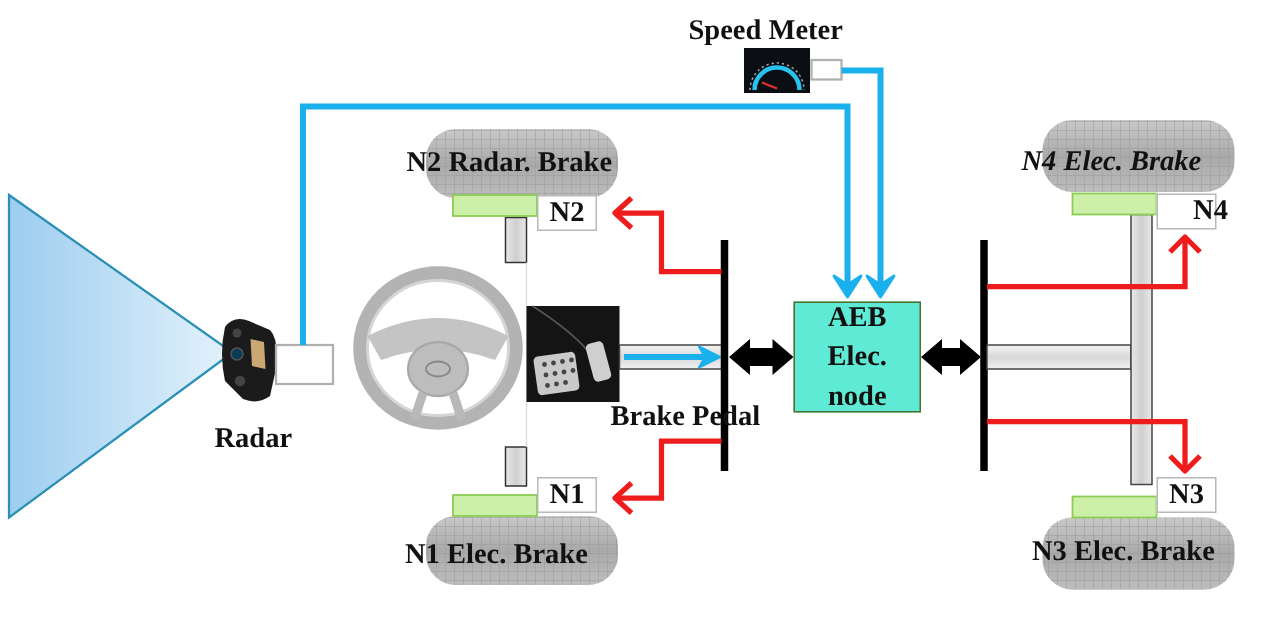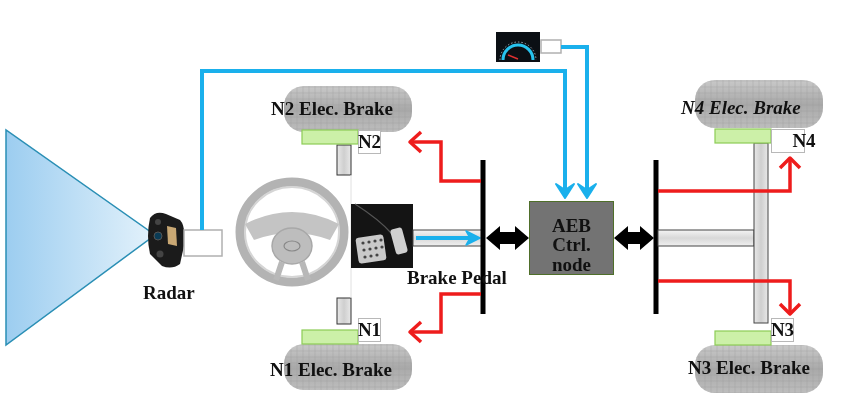--- a/index.html
+++ b/index.html
@@ -1,20 +1,20 @@
 <!DOCTYPE html>
 <html><head>
 <meta charset="utf-8">
 <style>
   html, body { margin:0; padding:0; background:#ffffff; }
   body { width:850px; height:416px; overflow:hidden; position:relative; font-family:"Liberation Serif", serif; }
   #stage { position:absolute; left:0; top:0; width:850px; height:416px; }
   .lbl { position:absolute; font-family:"Liberation Serif", serif; font-weight:bold; color:#111; white-space:nowrap; line-height:1; }
-  .node-lbl { position:absolute; background:#fff; border:1.5px solid #b8b8b8; font-family:"Liberation Serif", serif; font-weight:bold; font-size:19px; color:#111; display:flex; align-items:center; justify-content:center; width:23px; height:24px; box-sizing:border-box; }
-  .aeb { position:absolute; left:529px; top:201px; width:85px; height:74px; background:#737373; border:1.5px solid #4f6f2a; box-sizing:border-box; display:flex; flex-direction:column; align-items:center; justify-content:flex-end; font-family:"Liberation Serif", serif; font-weight:bold; font-size:19px; color:#111; line-height:1.02; text-align:center; }
+  .node-lbl { position:absolute; background:#fff; border:1.5px solid #b8b8b8; font-family:"Liberation Serif", serif; font-weight:bold; font-size:19px; color:#111; display:flex; align-items:center; justify-content:center; width:40px; height:24px; box-sizing:border-box; }
+  .aeb { position:absolute; left:529px; top:201px; width:85px; height:74px; background:#5eead4; border:1.5px solid #4f6f2a; box-sizing:border-box; display:flex; flex-direction:column; align-items:center; justify-content:space-between; font-family:"Liberation Serif", serif; font-weight:bold; font-size:19px; color:#111; line-height:1.02; text-align:center; }
 </style>
 </head>
 <body>
 
 <div id="stage">
 <svg width="850" height="416" viewBox="0 0 850 416" xmlns="http://www.w3.org/2000/svg" style="position:absolute;left:0;top:0;">
   <defs>
     <linearGradient id="beam" x1="0" y1="0" x2="1" y2="0">
       <stop offset="0" stop-color="#9ccdf0"></stop>
       <stop offset="1" stop-color="#e4f2fb"></stop>
@@ -157,31 +157,32 @@
     <rect x="695" y="345" width="128" height="48" rx="20" fill="url(#tireg)"></rect>
     <rect x="695" y="345" width="128" height="48" rx="20" fill="url(#tread)"></rect>
   </g>
 
   <rect x="302" y="130" width="56" height="14" fill="#ccf0a8" stroke="#8ccc55" stroke-width="1.2"></rect>
   <rect x="302" y="330" width="56" height="14" fill="#ccf0a8" stroke="#8ccc55" stroke-width="1.2"></rect>
   <rect x="715" y="129" width="56" height="14" fill="#ccf0a8" stroke="#8ccc55" stroke-width="1.2"></rect>
   <rect x="715" y="331" width="56" height="14" fill="#ccf0a8" stroke="#8ccc55" stroke-width="1.2"></rect>
 </svg>
 
+<div class="lbl" style="left:459px;top:11px;font-size:19px;">Speed Meter</div>
 <div class="lbl" style="left:143px;top:283px;font-size:19px;">Radar</div>
 <div class="lbl" style="left:363px;top:268px;font-size:19px;margin-left:44px;">Brake Pedal</div>
 
-<div class="lbl" style="left:271px;top:99px;font-size:19px;">N2 Elec. Brake</div>
+<div class="lbl" style="left:271px;top:99px;font-size:19px;">N2 Radar. Brake</div>
 <div class="lbl" style="left:270px;top:360px;font-size:19px;">N1 Elec. Brake</div>
 <div class="lbl" style="left:681px;top:98px;font-size:19px;font-style:italic;">N4 Elec. Brake</div>
 <div class="lbl" style="left:688px;top:358px;font-size:19px;">N3 Elec. Brake</div>
 
 <div class="node-lbl" style="left:358px;top:130px;">N2</div>
 <div class="node-lbl" style="left:358px;top:318px;">N1</div>
 <div class="node-lbl" style="left:771px;top:129px;padding-left:32px;">N4</div>
 <div class="node-lbl" style="left:771px;top:318px;">N3</div>
 
 <div class="aeb">
   <div>AEB</div>
-  <div>Ctrl.</div>
+  <div>Elec.</div>
   <div>node</div>
 </div>
 </div>
 
 </body></html>

